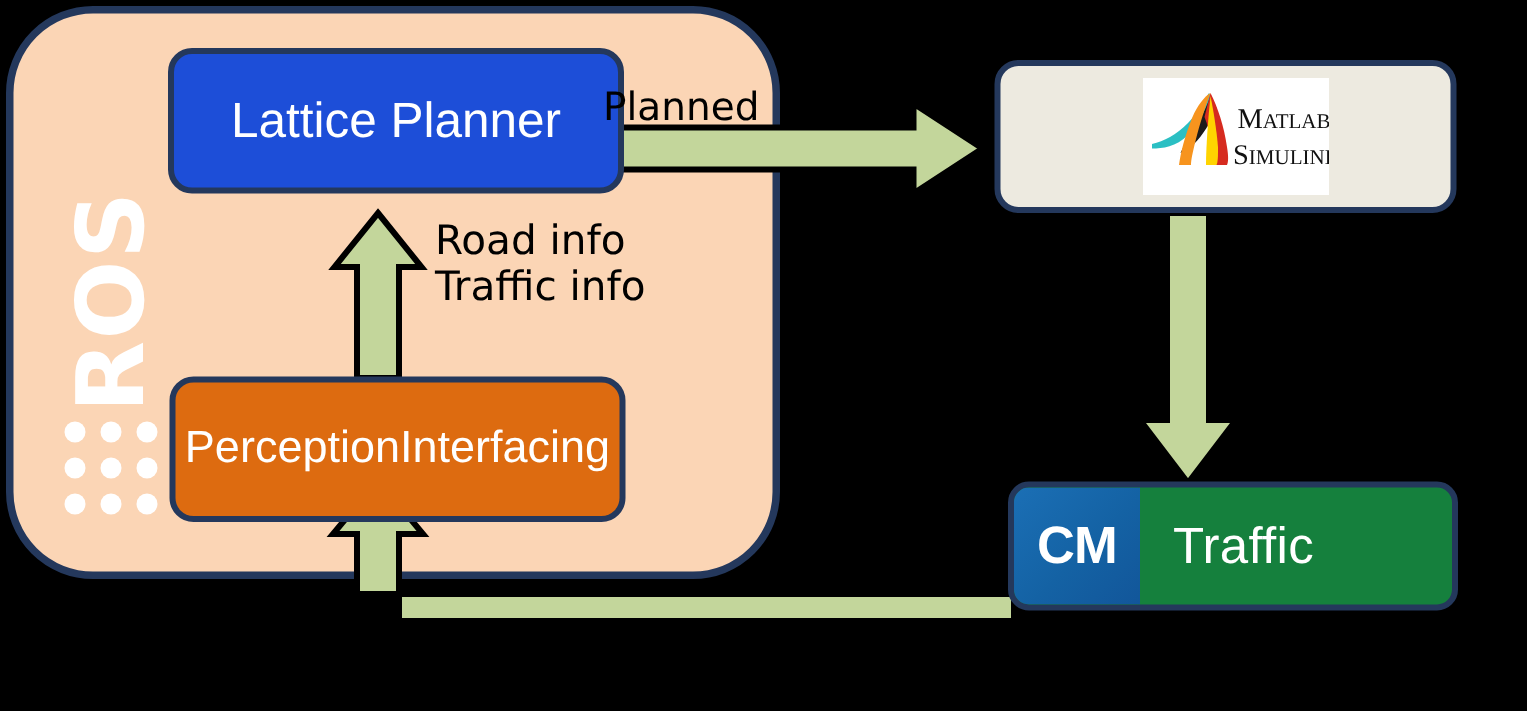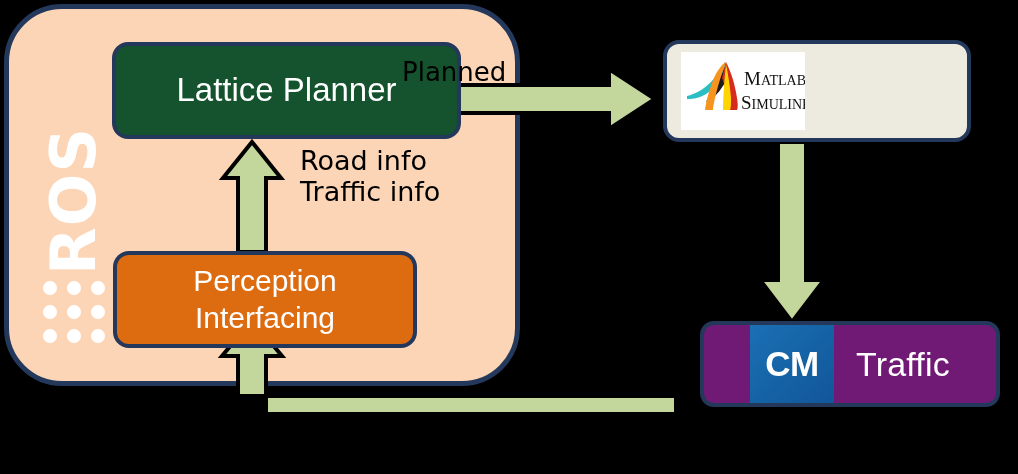--- a/index.html
+++ b/index.html
@@ -78,57 +78,57 @@
     border-radius: 14px;
     box-sizing: border-box;
     display: flex;
     align-items: center;
     justify-content: center;
     text-align: center;
   }
 
   .node-lattice {
     left: 112px;
-    top: 42px;
-    width: 349px;
+    top: 32px;
+    width: 304px;
     height: 97px;
-    background: #14532d;
+    background: #1d4ed8;
     border-radius: 16px;
   }
   .node-lattice .node-label {
     color: #FFFFFF;
     font-size: 33px;
     font-family: "Liberation Sans", sans-serif;
     line-height: 1.1;
   }
 
   .node-perception {
     left: 113px;
     top: 251px;
     width: 304px;
     height: 97px;
     background: #DD6B10;
     border-radius: 16px;
-    flex-direction: column;
+    flex-direction: row;
   }
   .node-perception .node-label {
     color: #FFFFFF;
     font-size: 30px;
     font-family: "Liberation Sans", sans-serif;
     line-height: 1.22;
   }
 
   .node-vcs {
     left: 663px;
     top: 40px;
     width: 308px;
     height: 102px;
     background: #EDEAE0;
     border-radius: 16px;
-    justify-content: space-between;
+    justify-content: center;
     padding-left: 14px;
   }
   .vcs-logo-plate {
     width: 124px;
     height: 78px;
     background: #FFFFFF;
     position: relative;
     flex: 0 0 auto;
     overflow: hidden;
   }
@@ -138,26 +138,25 @@
     font-family: "Liberation Sans", sans-serif;
     margin-left: 22px;
     letter-spacing: 0.5px;
   }
 
   .node-carmaker {
     left: 672px;
     top: 321px;
     width: 300px;
     height: 86px;
-    background: #701a75;
+    background: #15803d;
     border-radius: 14px;
-    justify-content: center;
+    justify-content: flex-start;
     overflow: hidden;
     padding: 0;
-    margin-left: 28px;
   }
   .cm-badge {
     width: 84px;
     height: 100%;
     background: linear-gradient(135deg, #1b6fb5 0%, #1462a4 55%, #12569a 100%);
     display: flex;
     align-items: center;
     justify-content: center;
     flex: 0 0 auto;
   }
@@ -182,21 +181,21 @@
     color: #000000;
     font-family: "DejaVu Sans", sans-serif;
     white-space: nowrap;
   }
   .label-planned {
     left: 402px;
     top: 57px;
     font-size: 26px;
   }
   .label-stack {
-    left: 300px;
+    left: 290px;
     top: 145px;
     font-size: 27px;
     line-height: 1.16;
     text-align: left;
   }
 
   
   .arrow-layer {
     position: absolute;
     left: 0;

